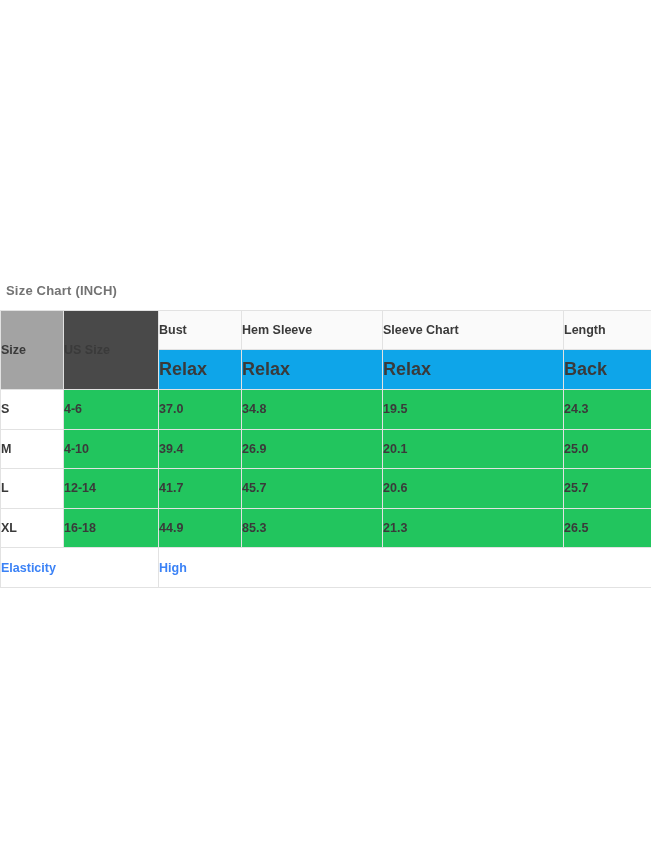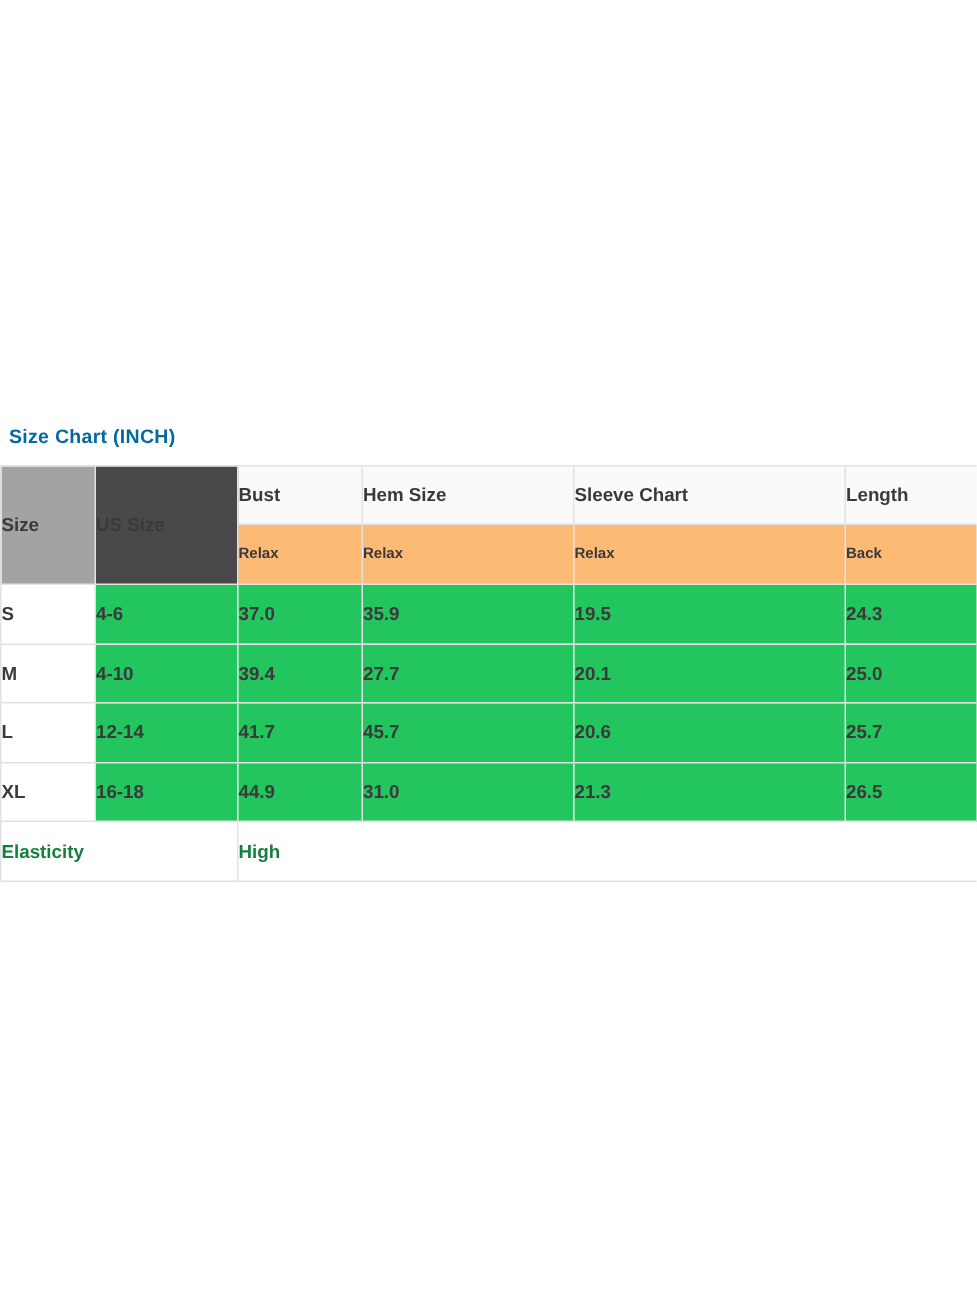--- a/index.html
+++ b/index.html
@@ -21,21 +21,21 @@
     top: 0;
     width: 651px;
     height: 868px;
   }
   .chart-title {
     position: absolute;
     left: 6px;
     top: 283px;
     font-size: 13px;
     font-weight: bold;
-    color: #0369a1;
+    color: #737373;
     letter-spacing: 0.2px;
   }
   .table-wrap {
     position: absolute;
     left: 0;
     top: 310px;
     width: 651px;
   }
   table.size-chart {
     border-collapse: collapse;
@@ -53,22 +53,22 @@
     padding: 0;
   }
   .hdr-main {
     background: #fafafa;
     font-weight: bold;
     font-size: 12.5px;
     color: #2f2f2f;
     height: 38px;
   }
   .hdr-sub {
-    background: #fdba74;
-    font-size: 10px;
+    background: #0ea5e9;
+    font-size: 18px;
     color: #3a3a3a;
     height: 39px;
   }
   .cell-size {
     background: #a3a3a3;
     font-weight: bold;
     font-size: 12.5px;
     color: #2f2f2f;
     width: 62px;
   }
@@ -90,77 +90,77 @@
     font-size: 12.5px;
     color: #3a3a3a;
   }
   tr.data-row td.lbl-size {
     background: #ffffff;
   }
   tr.elasticity-row td {
     height: 39px;
     background: #ffffff;
     font-size: 12.5px;
-    color: #15803d;
+    color: #3b82f6;
   }
 </style>
 </head>
 <body>
 
 <div class="page">
 
   <div class="chart-title">Size Chart (INCH)</div>
 
   <div class="table-wrap">
     <table class="size-chart">
       <tbody>
         <tr>
           <td class="cell-size" rowspan="2">Size</td>
           <td class="cell-ussize" rowspan="2">US Size</td>
           <td class="hdr-main col-bust">Bust</td>
-          <td class="hdr-main col-hem">Hem Size</td>
+          <td class="hdr-main col-hem">Hem Sleeve</td>
           <td class="hdr-main col-sleeve">Sleeve Chart</td>
           <td class="hdr-main col-length">Length</td>
         </tr>
         <tr>
           <td class="hdr-sub">Relax</td>
           <td class="hdr-sub">Relax</td>
           <td class="hdr-sub">Relax</td>
           <td class="hdr-sub">Back</td>
         </tr>
 
         <tr class="data-row">
           <td class="lbl-size">S</td>
           <td>4-6</td>
           <td>37.0</td>
-          <td>35.9</td>
+          <td>34.8</td>
           <td>19.5</td>
           <td>24.3</td>
         </tr>
         <tr class="data-row">
           <td class="lbl-size">M</td>
           <td>4-10</td>
           <td>39.4</td>
-          <td>27.7</td>
+          <td>26.9</td>
           <td>20.1</td>
           <td>25.0</td>
         </tr>
         <tr class="data-row">
           <td class="lbl-size">L</td>
           <td>12-14</td>
           <td>41.7</td>
           <td>45.7</td>
           <td>20.6</td>
           <td>25.7</td>
         </tr>
         <tr class="data-row">
           <td class="lbl-size">XL</td>
           <td>16-18</td>
           <td>44.9</td>
-          <td>31.0</td>
+          <td>85.3</td>
           <td>21.3</td>
           <td>26.5</td>
         </tr>
 
         <tr class="elasticity-row">
           <td colspan="2">Elasticity</td>
           <td colspan="4">High</td>
         </tr>
       </tbody>
     </table>

